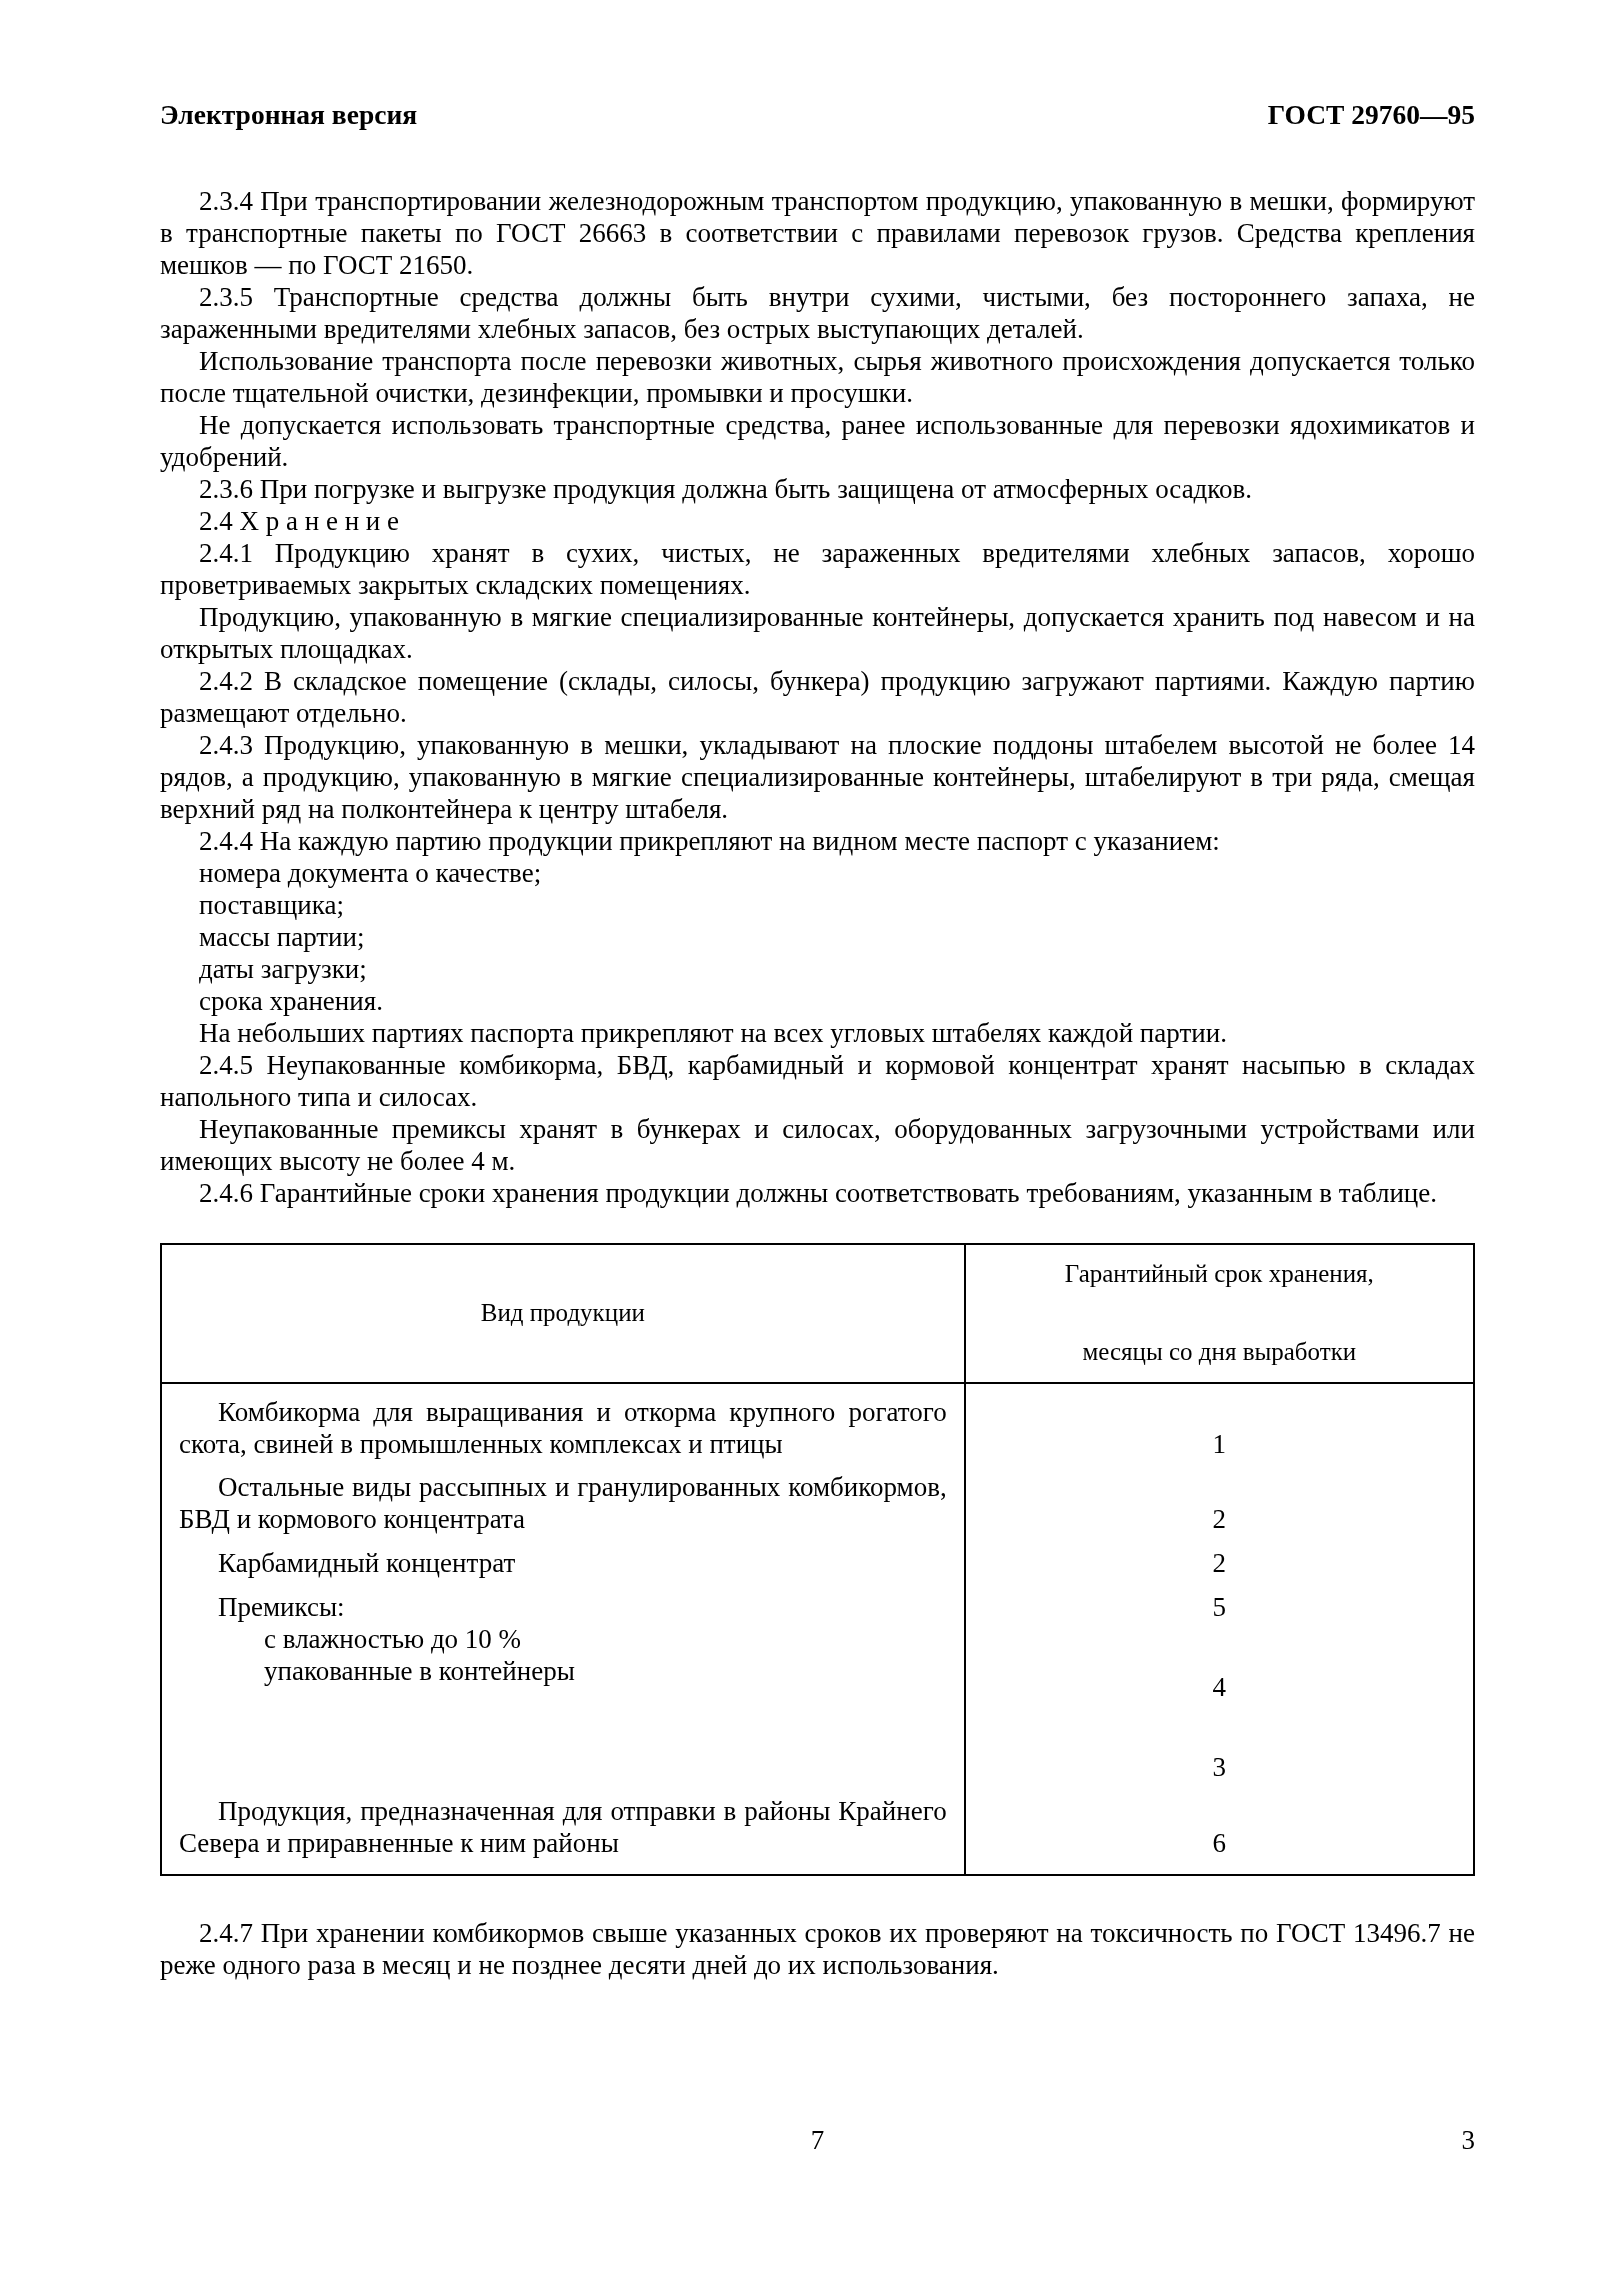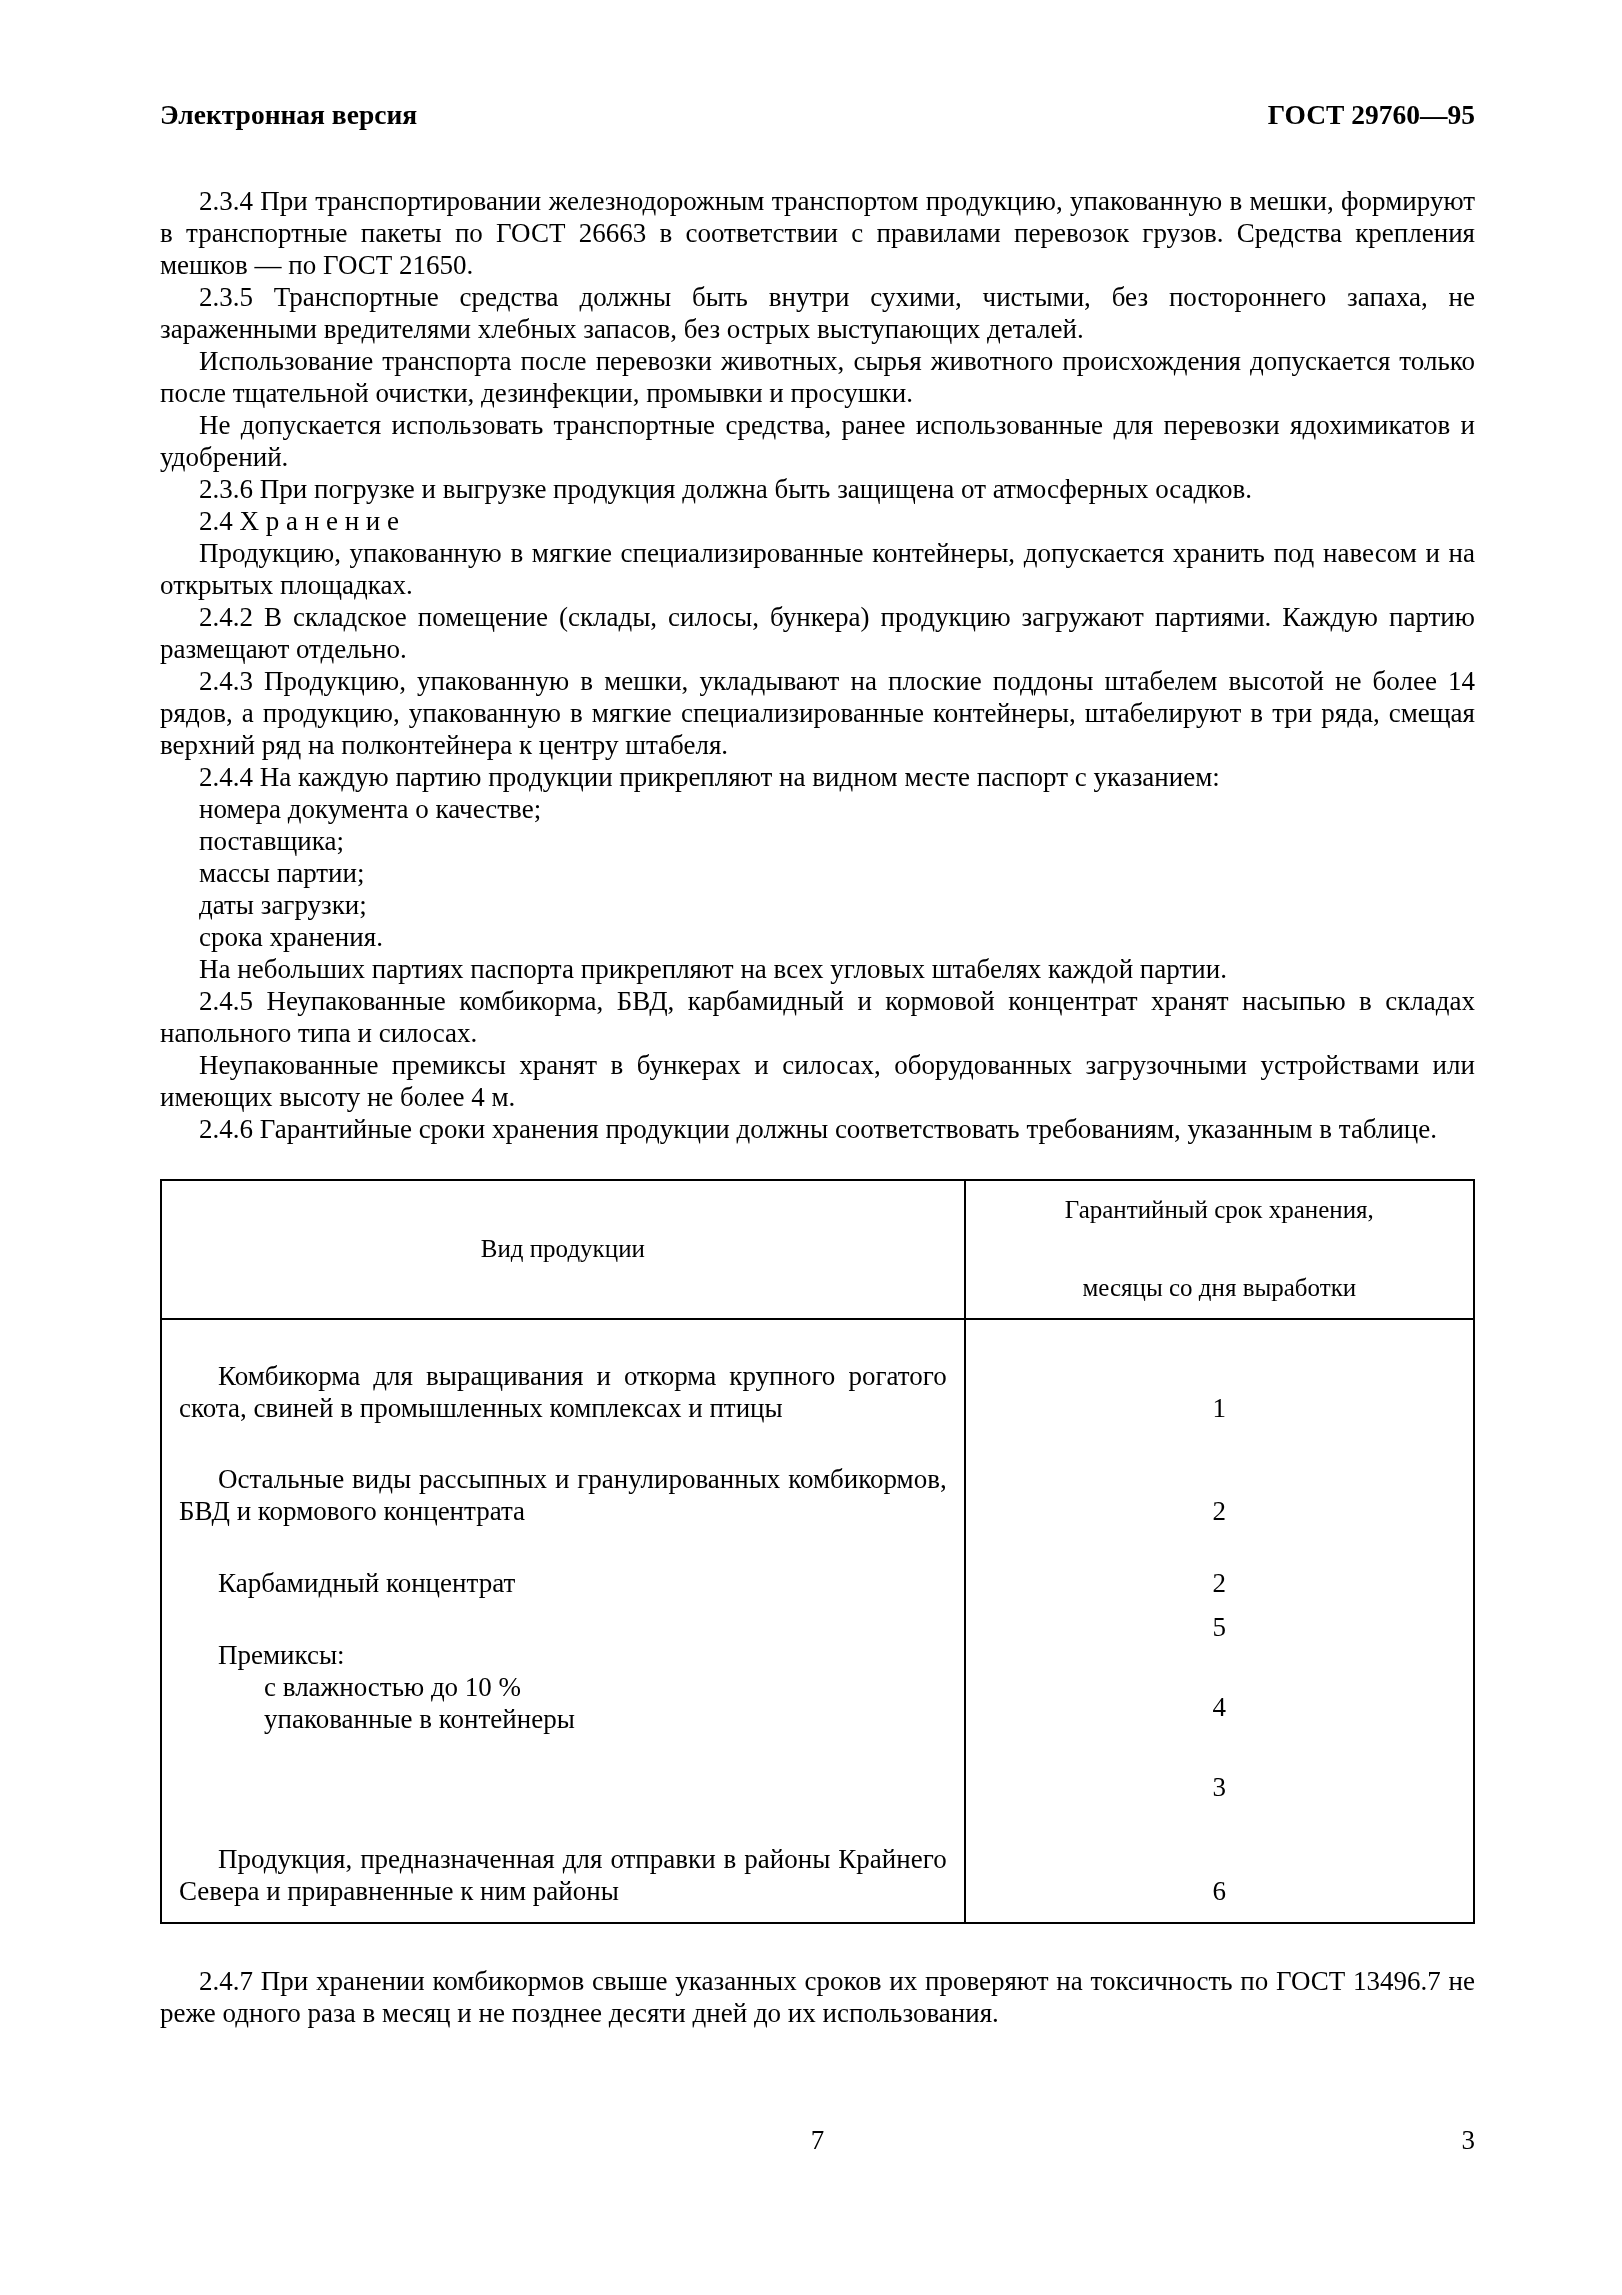--- a/index.html
+++ b/index.html
@@ -50,21 +50,21 @@
     line-height: 30px;
     padding: 14.4px 13px;
   }
   .t-row { display: flex; }
   .t-row .t-c1 {
     padding: 11.8px 17px 0 17px;
     text-align: justify;
     font-size: 27px;
     line-height: 32px;
   }
-  .cell-first { text-indent: 39px; margin-top: 28px; }
+  .cell-first { text-indent: 39px; }
   .sub { padding-left: 85px; }
   .t-row .t-c2 {
     display: flex;
     flex-direction: column;
     justify-content: flex-end;
     text-align: center;
     padding-top: 11.8px;
     font-size: 27px;
   }
   .t-row:last-child .t-c1, .t-row:last-child .t-c2 { padding-bottom: 15.7px; }
@@ -90,20 +90,21 @@
     <span>ГОСТ 29760—95</span>
   </header>
 
   <main class="body-text">
     <p class="para">2.3.4 При транспортировании железнодорожным транспортом продукцию, упакованную в мешки, формируют в транспортные пакеты по ГОСТ 26663 в соответствии с правилами перевозок грузов. Средства крепления мешков — по ГОСТ 21650.</p>
     <p class="para">2.3.5 Транспортные средства должны быть внутри сухими, чистыми, без постороннего запаха, не зараженными вредителями хлебных запасов, без острых выступающих деталей.</p>
     <p class="para">Использование транспорта после перевозки животных, сырья животного происхождения допускается только после тщательной очистки, дезинфекции, промывки и просушки.</p>
     <p class="para">Не допускается использовать транспортные средства, ранее использованные для перевозки ядохимикатов и удобрений.</p>
     <p class="para">2.3.6 При погрузке и выгрузке продукция должна быть защищена от атмосферных осадков.</p>
     <p class="para">2.4 Х р а н е н и е</p>
+    <p class="para">2.4.1 Продукцию хранят в сухих, чистых, не зараженных вредителями хлебных запасов, хорошо проветриваемых закрытых складских помещениях.</p>
     <p class="para">Продукцию, упакованную в мягкие специализированные контейнеры, допускается хранить под навесом и на открытых площадках.</p>
     <p class="para">2.4.2 В складское помещение (склады, силосы, бункера) продукцию загружают партиями. Каждую партию размещают отдельно.</p>
     <p class="para">2.4.3 Продукцию, упакованную в мешки, укладывают на плоские поддоны штабелем высотой не более 14 рядов, а продукцию, упакованную в мягкие специализированные контейнеры, штабелируют в три ряда, смещая верхний ряд на полконтейнера к центру штабеля.</p>
     <p class="para">2.4.4 На каждую партию продукции прикрепляют на видном месте паспорт с указанием:</p>
     <p class="li">номера документа о качестве;</p>
     <p class="li">поставщика;</p>
     <p class="li">массы партии;</p>
     <p class="li">даты загрузки;</p>
     <p class="li">срока хранения.</p>
     <p class="para">На небольших партиях паспорта прикрепляют на всех угловых штабелях каждой партии.</p>

